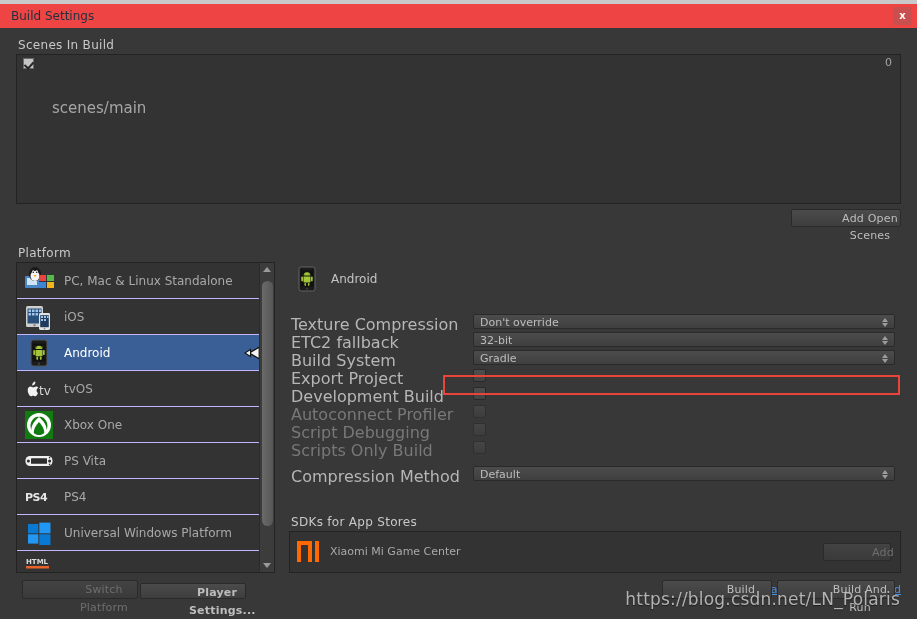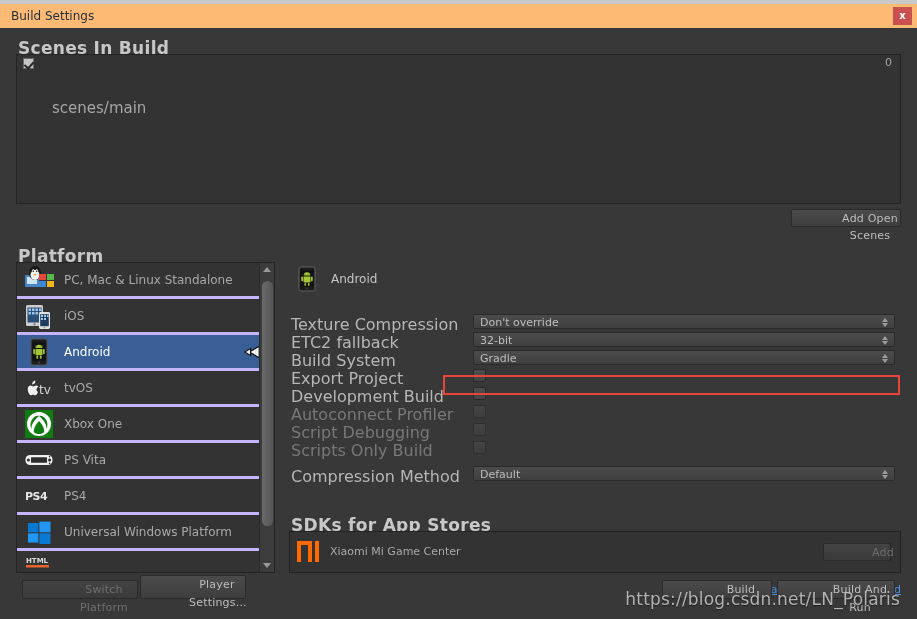--- a/index.html
+++ b/index.html
@@ -24,21 +24,21 @@
     box-sizing: border-box;
   }
   .topstrip {
     position: absolute; left: 0; top: 0;
     width: 917px; height: 4px;
     background: #c9c9c9;
   }
   .titlebar {
     position: absolute; left: 0; top: 4px;
     width: 917px; height: 24px;
-    background: #fdba74;
+    background: #ef4444;
   }
   .titlebar-text {
     position: absolute; left: 11px; top: 5px;
     font-size: 12px;
     color: #22313f;
     font-family: "DejaVu Sans", "Liberation Sans", sans-serif;
   }
   .close-btn {
     position: absolute; right: 5px; top: 3px;
     width: 19px; height: 18px;
@@ -54,22 +54,22 @@
 
   
   #panel {
     position: absolute; left: 0; top: 28px;
     width: 917px; height: 591px;
     background: #383838;
   }
 
   .section-header {
     position: absolute;
-    font-size: 17px;
-    font-weight: bold;
+    font-size: 12px;
+    font-weight: normal;
     color: #c8c8c8;
     letter-spacing: .3px;
   }
 
   
   #scenes-box {
     position: absolute;
     left: 16px; top: 26px;
     width: 885px; height: 150px;
     background: #333333;
@@ -144,21 +144,21 @@
     left: 16px; top: 234px;
     width: 259px; height: 311px;
     background: #333333;
     border: 1px solid #232323;
     box-sizing: border-box;
     overflow: hidden;
   }
   .plat-row {
     position: relative;
     height: 36px;
-    border-bottom: 3px solid #c4b5fd;
+    border-bottom: 1px solid #c4b5fd;
     box-sizing: border-box;
     cursor: pointer;
     text-align: center;
   }
   .plat-row.selected { background: #3a5f96; }
   .plat-row.selected .plat-label { color: #ffffff; }
   .plat-icon {
     position: absolute;
     left: 7px; top: 50%;
     transform: translateY(-50%);
@@ -321,21 +321,21 @@
     position: absolute;
     right: 16px; top: 555px;
     font-size: 11px;
     color: #4b8fe0;
     text-decoration: underline;
     cursor: pointer;
   }
 
   
   #switch-platform { left: 22px; bottom: 20px; width: 116px; height: 19px; line-height: 18px; }
-  #player-settings  { left: 140px; bottom: 20px; width: 106px; height: 24px; line-height: 18px; }
+  #player-settings  { left: 140px; bottom: 20px; width: 106px; height: 16px; line-height: 18px; font-weight: bold; }
   #build-btn        { right: 145px; bottom: 20px; width: 110px; height: 19px; line-height: 18px; }
   #build-run-btn    { right: 22px;  bottom: 20px; width: 118px; height: 19px; line-height: 18px; }
 
   #watermark {
     position: absolute;
     right: 17px; bottom: 10px;
     font-size: 17px;
     color: #c3c3c3;
     opacity: .88;
     font-family: "DejaVu Sans", "Liberation Sans", sans-serif;

